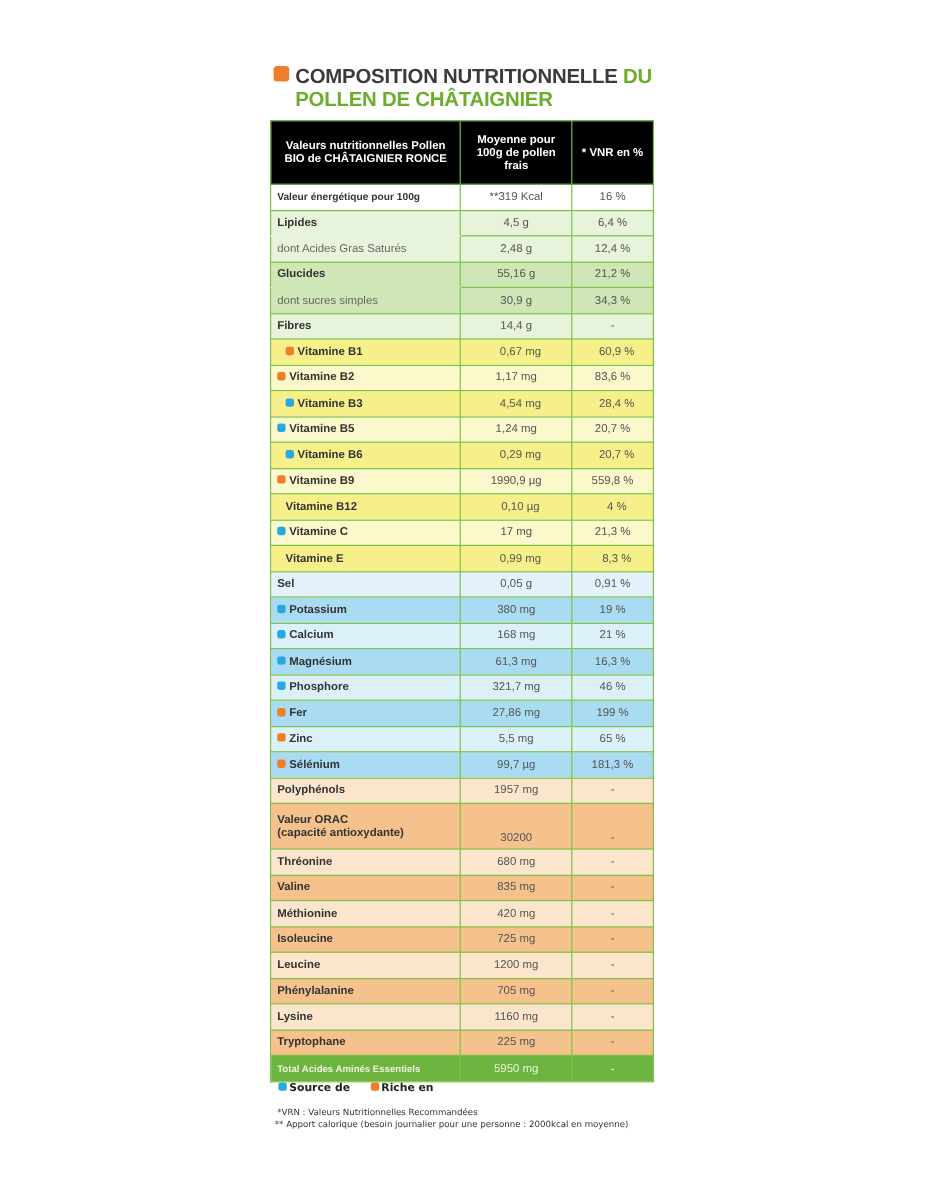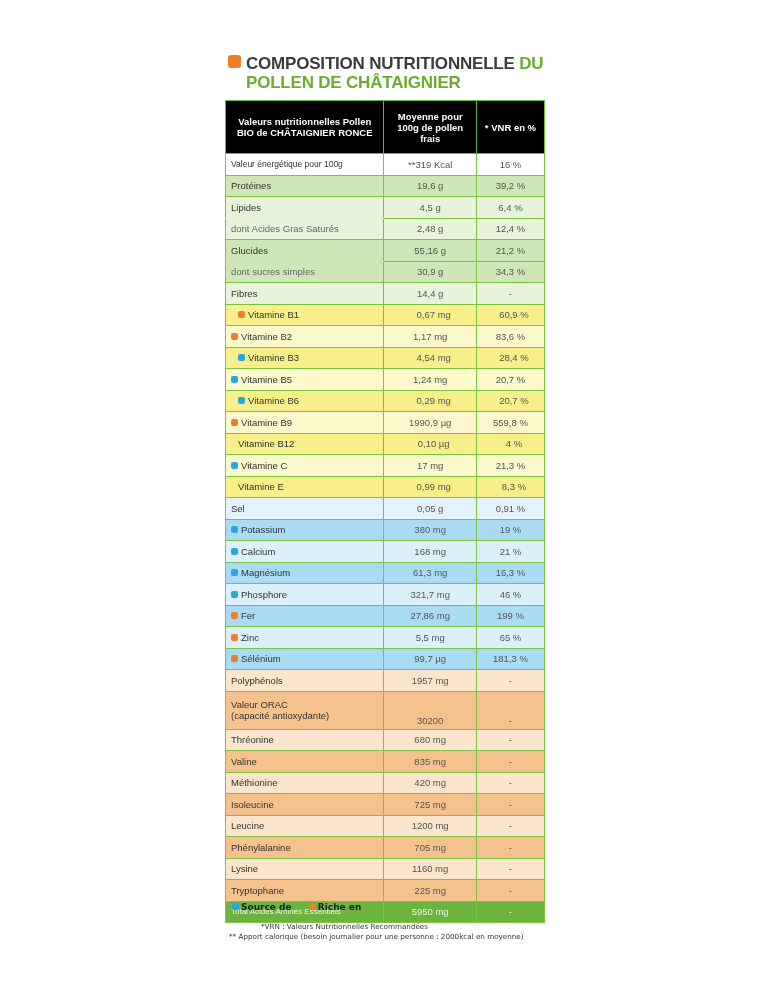--- a/index.html
+++ b/index.html
@@ -8,21 +8,21 @@
   .title .sq { display: inline-block; width: 13px; height: 13px; background: #f07d2a; border-radius: 3px; margin-right: 5px; vertical-align: 1px; }
   .title .l1, .title .l2 { font-family: "Liberation Sans", sans-serif; font-weight: bold; font-size: 17px; line-height: 19px; letter-spacing: -0.2px; }
   .title .dark { color: #3b3b3b; }
   .title .green { color: #6dad2e; }
   .title .l2 { padding-left: 18px; }
 
   table.nut { position: absolute; left: 225px; top: 100px; width: 320px; border-collapse: collapse; font-family: "Liberation Sans", sans-serif; font-size: 9.5px; }
   table.nut td, table.nut th { border: 1px solid #7cc243; padding: 0 5px; height: 20.5px; }
   table.nut th { background: #000000; color: #ffffff; font-weight: bold; font-size: 9.5px; line-height: 11px; text-align: center; height: 52px; padding: 0 4px; border-color: #6db33f; }
   table.nut td.c2, table.nut td.c3 { text-align: center; color: #555; }
-  table.nut td.c1 { font-weight: normal; color: #333; }
+  table.nut td.c1 { font-weight: bold; color: #333; }
   table.nut td.c1.sub { font-weight: normal; color: #666; }
   .col1 { width: 147px; } .col2 { width: 82px; } .col3 { width: 58px; }
   tr.white td { background: #ffffff; }
   tr.g1 td { background: #cfe6b6; }
   tr.g2 td { background: #e8f3dc; }
   tr.y1 td { background: #f7f08a; padding-left: 12px; }
   tr.y2 td { background: #fbf8cc; }
   tr.b0 td { background: #e4f3fb; }
   tr.b1 td { background: #a9dcf3; }
   tr.b2 td { background: #dcf0fa; }
@@ -32,21 +32,21 @@
   tr.tot td.c2 { font-size: 9.5px; font-weight: normal; }
   tr.tall td { height: 34px; }
   td.c1 .dot { display: inline-block; width: 7px; height: 7px; border-radius: 2px; margin-right: 3px; vertical-align: 0px; }
   .dot.orange { background: #f07d2a; }
   .dot.blue { background: #29a8e0; }
 
   .legend { position: absolute; left: 232px; top: 902px; font-family: "DejaVu Sans", sans-serif; font-size: 9px; font-weight: bold; color: #222; }
   .legend .item { display: inline-block; margin-right: 14px; }
   .legend .sw { display: inline-block; width: 7px; height: 7px; border-radius: 2px; margin-right: 2px; vertical-align: 0px; }
   .notes { position: absolute; left: 229px; top: 922px; font-family: "DejaVu Sans", sans-serif; font-size: 7.2px; line-height: 10px; color: #333; }
-  .notes .n1 { padding-left: 2px; margin-left: 30px; }
+  .notes .n1 { padding-left: 2px; }
 </style>
 </head>
 <body>
 
 <div class="title">
   <div class="l1">
     <span class="sq"></span><span class="dark">COMPOSITION NUTRITIONNELLE</span>
     <span class="green">DU</span>
   </div>
   <div class="l2 green">POLLEN DE CHÂTAIGNIER</div>
@@ -59,25 +59,20 @@
       <th class="col2">Moyenne pour 100g de pollen frais</th>
       <th class="col3">* VNR en %</th>
     </tr>
   </thead>
   <tbody>
     <tr class="white">
       <td class="c1" style="font-size:8.5px">Valeur énergétique pour 100g</td>
       <td class="c2">**319 Kcal</td>
       <td class="c3">16 %</td>
     </tr>
-    <tr class="g1">
-      <td class="c1">Protéines</td>
-      <td class="c2">19,6 g</td>
-      <td class="c3">39,2 %</td>
-    </tr>
     <tr class="g2">
       <td class="c1" style="border-bottom-color:#e8f3dc">Lipides</td>
       <td class="c2">4,5 g</td>
       <td class="c3">6,4 %</td>
     </tr>
     <tr class="g2">
       <td class="c1 sub">dont Acides Gras Saturés</td>
       <td class="c2">2,48 g</td>
       <td class="c3">12,4 %</td>
     </tr>

